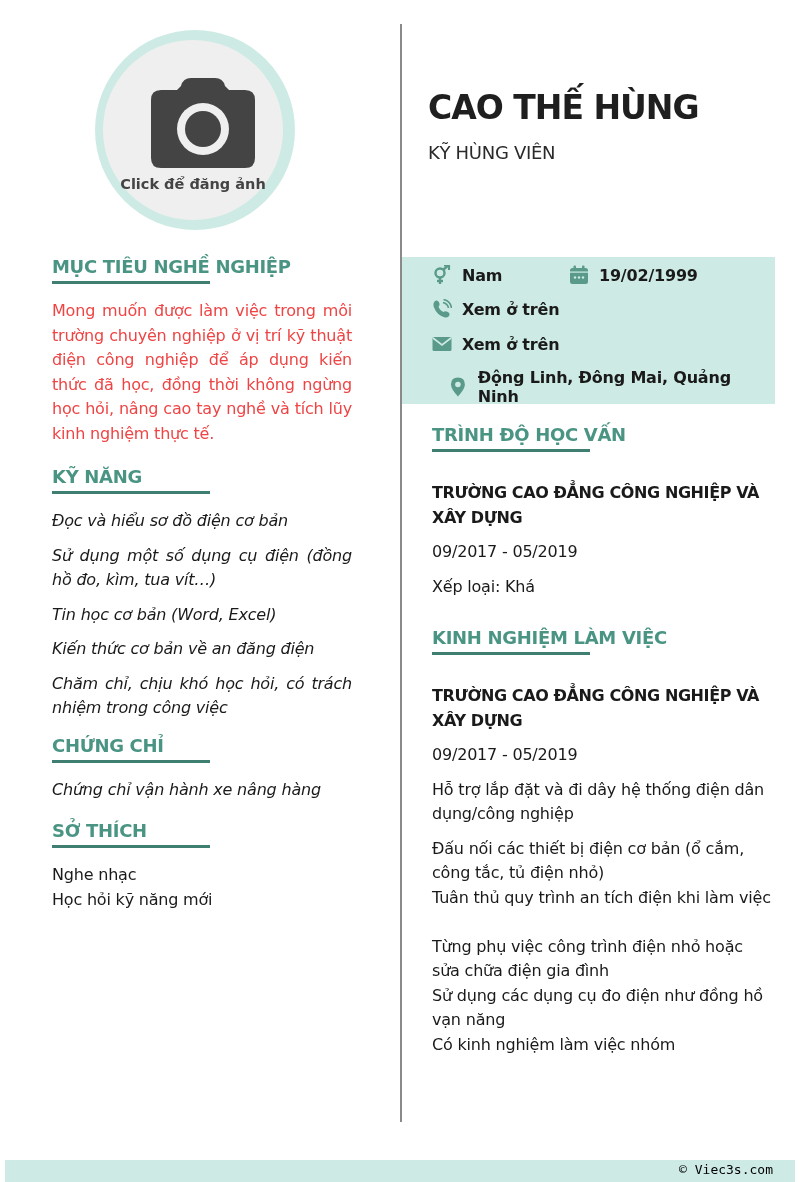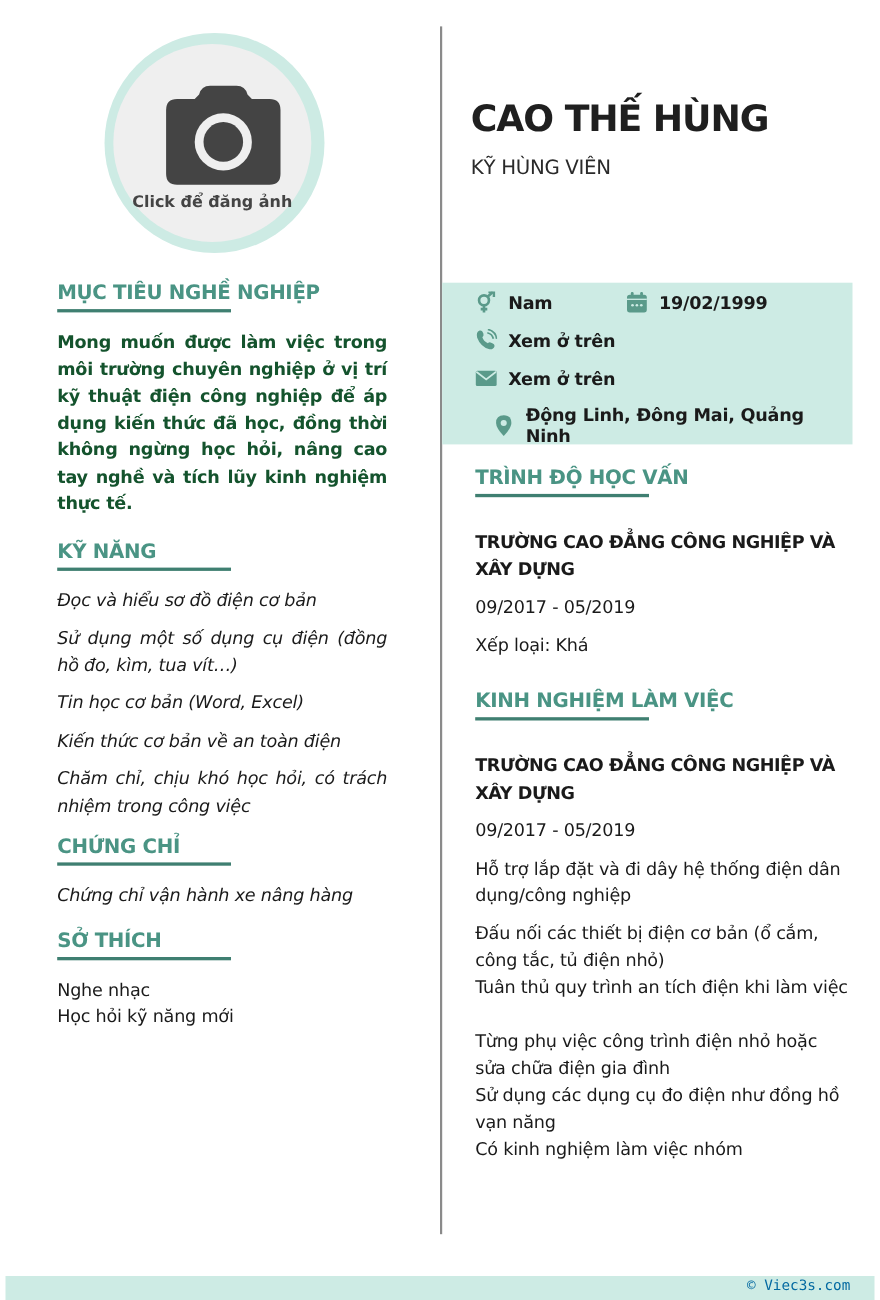--- a/index.html
+++ b/index.html
@@ -10,40 +10,40 @@
 
   
   .avatar-ring { position: absolute; left: 95px; top: 30px; width: 200px; height: 200px; border-radius: 50%; background: #cdebe4; }
   .avatar { position: absolute; left: 8px; top: 10px; width: 180px; height: 180px; border-radius: 50%; background: #efefef; }
   .camera { position: absolute; left: 46px; top: 36px; width: 108px; height: 94px; }
   .avatar-label { position: absolute; left: 0; top: 136px; width: 180px; text-align: center; font-size: 14.5px; color: #444; font-weight: bold; }
 
   .left { position: absolute; left: 52px; top: 256px; width: 300px; }
   .sec-title { font-size: 18px; font-weight: bold; color: #4a9484; letter-spacing: -0.3px; padding-bottom: 3px; position: relative; }
   .sec-title::after { content: ""; position: absolute; left: 0; bottom: -4px; width: 158px; height: 3px; background: #3f7f71; }
-  .para { font-size: 16px; line-height: 24.5px; text-align: justify; color: #14532d; letter-spacing: -0.2px; font-weight: bold; }
+  .para { font-size: 16px; line-height: 24.5px; text-align: justify; color: #ef4444; letter-spacing: -0.2px; }
   .sec-block { margin-bottom: 16px; }
   .skill { font-size: 16px; line-height: 24.5px; text-align: justify; margin-bottom: 10px; letter-spacing: -0.2px; font-style: italic; }
 
   
   .name { position: absolute; left: 428px; top: 88px; font-size: 33px; font-weight: bold; color: #1f1f1f; letter-spacing: -1px; }
   .title { position: absolute; left: 428px; top: 142px; font-size: 18px; color: #2a2a2a; letter-spacing: -0.3px; }
 
   .info { position: absolute; left: 402px; top: 257px; width: 373px; height: 147px; background: #cdebe4; }
   .info-row { position: absolute; display: flex; align-items: center; font-size: 16px; color: #1a1a1a; letter-spacing: -0.2px; font-weight: bold; }
   .info-row svg { width: 20px; height: 20px; margin-right: 10px; }
 
   .right { position: absolute; left: 432px; top: 424px; width: 340px; }
   .right .sec-title::after { width: 158px; }
   .school { font-size: 16px; font-weight: bold; line-height: 24.5px; letter-spacing: -0.4px; margin-top: 33px; }
   .rline { font-size: 16px; line-height: 24.5px; letter-spacing: -0.2px; }
   .mt10 { margin-top: 10px; }
 
   .footer { position: absolute; left: 5px; top: 1160px; width: 790px; height: 22px; background: #cdebe4; }
-  .footer span { position: absolute; right: 22px; top: 2px; font-family: "DejaVu Sans Mono", "Liberation Mono", monospace; font-size: 13px; color: #0369a1; }
+  .footer span { position: absolute; right: 22px; top: 2px; font-family: "DejaVu Sans Mono", "Liberation Mono", monospace; font-size: 13px; color: #000000; }
 </style>
 </head>
 <body>
 
 <div class="divider"></div>
 
 <div class="avatar-ring">
   <div class="avatar">
     <svg class="camera" viewBox="0 0 108 94">
       <path d="M32 10 Q34 2 42 2 L66 2 Q74 2 76 10 L80 14 L96 14 Q106 14 106 24 L106 82 Q106 92 96 92 L12 92 Q2 92 2 82 L2 24 Q2 14 12 14 L28 14 Z" fill="#444444"></path>
@@ -59,21 +59,21 @@
     <div class="sec-title">MỤC TIÊU NGHỀ NGHIỆP</div>
     <div class="para" style="margin-top:19px;">Mong muốn được làm việc trong môi trường chuyên nghiệp ở vị trí kỹ thuật điện công nghiệp để áp dụng kiến thức đã học, đồng thời không ngừng học hỏi, nâng cao tay nghề và tích lũy kinh nghiệm thực tế.</div>
   </div>
 
   <div class="sec-block" style="margin-top:20px;">
     <div class="sec-title">KỸ NĂNG</div>
     <div style="margin-top:19px;">
       <div class="skill">Đọc và hiểu sơ đồ điện cơ bản</div>
       <div class="skill">Sử dụng một số dụng cụ điện (đồng hồ đo, kìm, tua vít…)</div>
       <div class="skill">Tin học cơ bản (Word, Excel)</div>
-      <div class="skill">Kiến thức cơ bản về an toàn điện</div>
+      <div class="skill">Kiến thức cơ bản về an đăng điện</div>
       <div class="skill">Chăm chỉ, chịu khó học hỏi, có trách nhiệm trong công việc</div>
     </div>
   </div>
 
   <div class="sec-block" style="margin-top:-2px;">
     <div class="sec-title">CHỨNG CHỈ</div>
     <div class="skill" style="margin-top:19px;">Chứng chỉ vận hành xe nâng hàng</div>
   </div>
 
   <div class="sec-block" style="margin-top:18px;">

